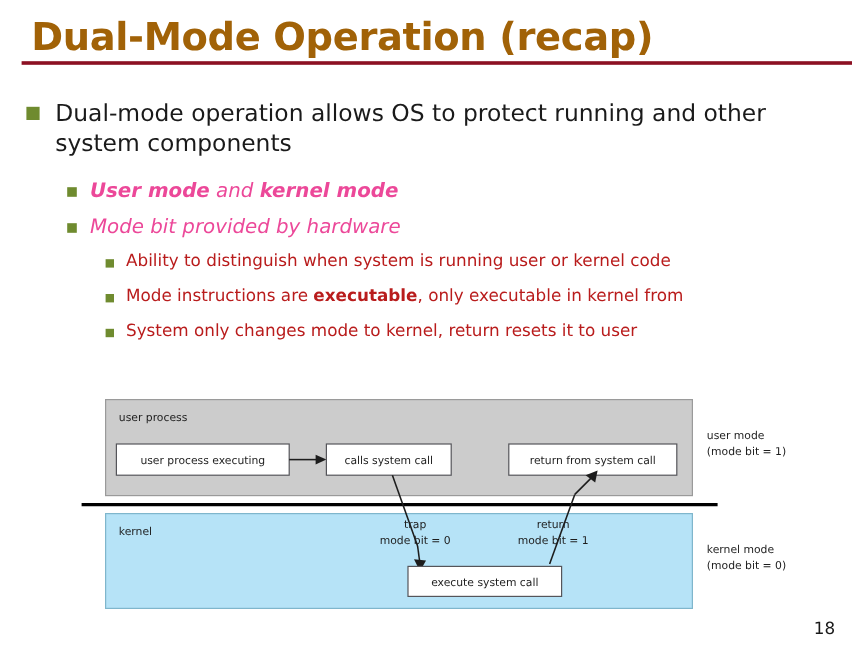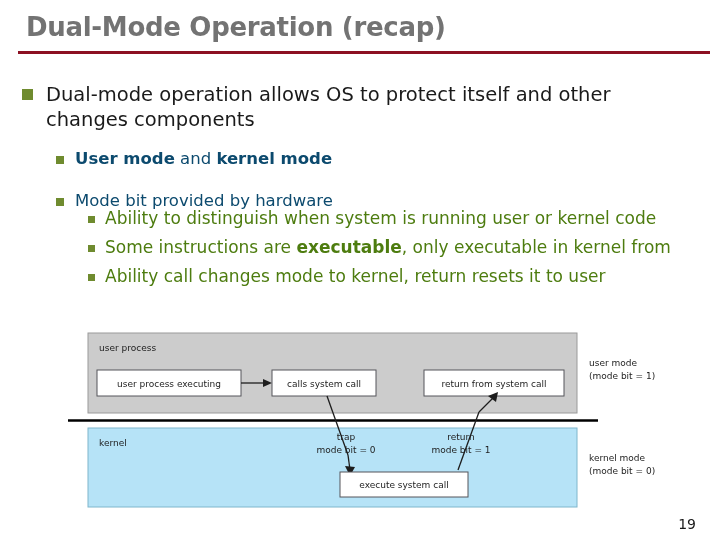--- a/index.html
+++ b/index.html
@@ -13,23 +13,23 @@
     font-family: "DejaVu Sans", "Liberation Sans", sans-serif;
     overflow: hidden;
     position: relative;
   }
 
   
   #slide-title {
     position: absolute;
     left: 26px;
     top: 12px;
-    font-size: 26px;
+    font-size: 32px;
     font-weight: bold;
-    color: #737373;
+    color: #a16207;
     letter-spacing: -0.3px;
     white-space: nowrap;
   }
   #title-rule {
     position: absolute;
     left: 18px;
     top: 51px;
     width: 692px;
     height: 3px;
     background: #8c1022;
@@ -51,35 +51,36 @@
   .sq-l3 { width: 7px;  height: 7px;  margin-right: 10px; margin-top: 8px; }
 
   .txt-l1 {
     font-size: 19.5px;
     color: #1a1a1a;
     line-height: 25px;
     width: 640px;
   }
   .txt-l2 {
     font-size: 16.5px;
-    color: #0c4a6e;
+    color: #ec4899;
     line-height: 21px;
     white-space: nowrap;
+    font-style: italic;
   }
   .txt-l3 {
-    font-size: 17px;
-    color: #4d7c0f;
+    font-size: 14px;
+    color: #b91c1c;
     line-height: 21px;
     white-space: nowrap;
   }
   .b { font-weight: bold; }
 
   #row-l1 { left: 22px;  top: 82px;  }
   #row-l2a { left: 56px; top: 148px; }
-  #row-l2b { left: 56px; top: 190px; }
+  #row-l2b { left: 56px; top: 178px; }
   #row-l3a { left: 88px; top: 208px; }
   #row-l3b { left: 88px; top: 237px; }
   #row-l3c { left: 88px; top: 266px; }
 
   
   #diagram {
     position: absolute;
     left: 0;
     top: 0;
     width: 720px;
@@ -112,46 +113,46 @@
   }
 </style>
 </head>
 <body>
 
 <div id="slide-title">Dual-Mode Operation (recap)</div>
 <div id="title-rule"></div>
 
 <div class="bullet-row" id="row-l1">
   <span class="sq sq-l1"></span>
-  <span class="txt-l1">Dual-mode operation allows OS to protect itself and other changes components</span>
+  <span class="txt-l1">Dual-mode operation allows OS to protect running and other system components</span>
 </div>
 
 <div class="bullet-row" id="row-l2a">
   <span class="sq sq-l2"></span>
   <span class="txt-l2"><span class="b">User mode</span><span> and </span><span class="b">kernel mode</span></span>
 </div>
 
 <div class="bullet-row" id="row-l2b">
   <span class="sq sq-l2"></span>
   <span class="txt-l2"><span>Mode bit provided by hardware</span></span>
 </div>
 
 <div class="bullet-row" id="row-l3a">
   <span class="sq sq-l3"></span>
   <span class="txt-l3"><span>Ability to distinguish when system is running user or kernel code</span></span>
 </div>
 
 <div class="bullet-row" id="row-l3b">
   <span class="sq sq-l3"></span>
-  <span class="txt-l3"><span>Some instructions are </span><span class="b">executable</span><span>, only executable in kernel from</span></span>
+  <span class="txt-l3"><span>Mode instructions are </span><span class="b">executable</span><span>, only executable in kernel from</span></span>
 </div>
 
 <div class="bullet-row" id="row-l3c">
   <span class="sq sq-l3"></span>
-  <span class="txt-l3"><span>Ability call changes mode to kernel, return resets it to user</span></span>
+  <span class="txt-l3"><span>System only changes mode to kernel, return resets it to user</span></span>
 </div>
 
 <svg id="diagram" viewBox="0 0 720 540" width="720" height="540">
 
   <rect x="88" y="333" width="489" height="80" fill="#cccccc" stroke="#9a9a9a" stroke-width="1"></rect>
 
   <rect x="88" y="428" width="489" height="79" fill="#b6e3f7" stroke="#7fb6cc" stroke-width="1"></rect>
 
   <line x1="68" y1="420.5" x2="598" y2="420.5" stroke="#000000" stroke-width="2.6"></line>
 
@@ -186,13 +187,13 @@
 
   <rect class="dg-box" x="340" y="472" width="128" height="25"></rect>
   <text class="dg-text" x="404" y="488" text-anchor="middle">execute system call</text>
 
   <text class="dg-text" x="589" y="366">user mode</text>
   <text class="dg-text" x="589" y="379">(mode bit = 1)</text>
   <text class="dg-text" x="589" y="461">kernel mode</text>
   <text class="dg-text" x="589" y="474">(mode bit = 0)</text>
 </svg>
 
-<div id="page-number">19</div>
+<div id="page-number">18</div>
 
 </body></html>

